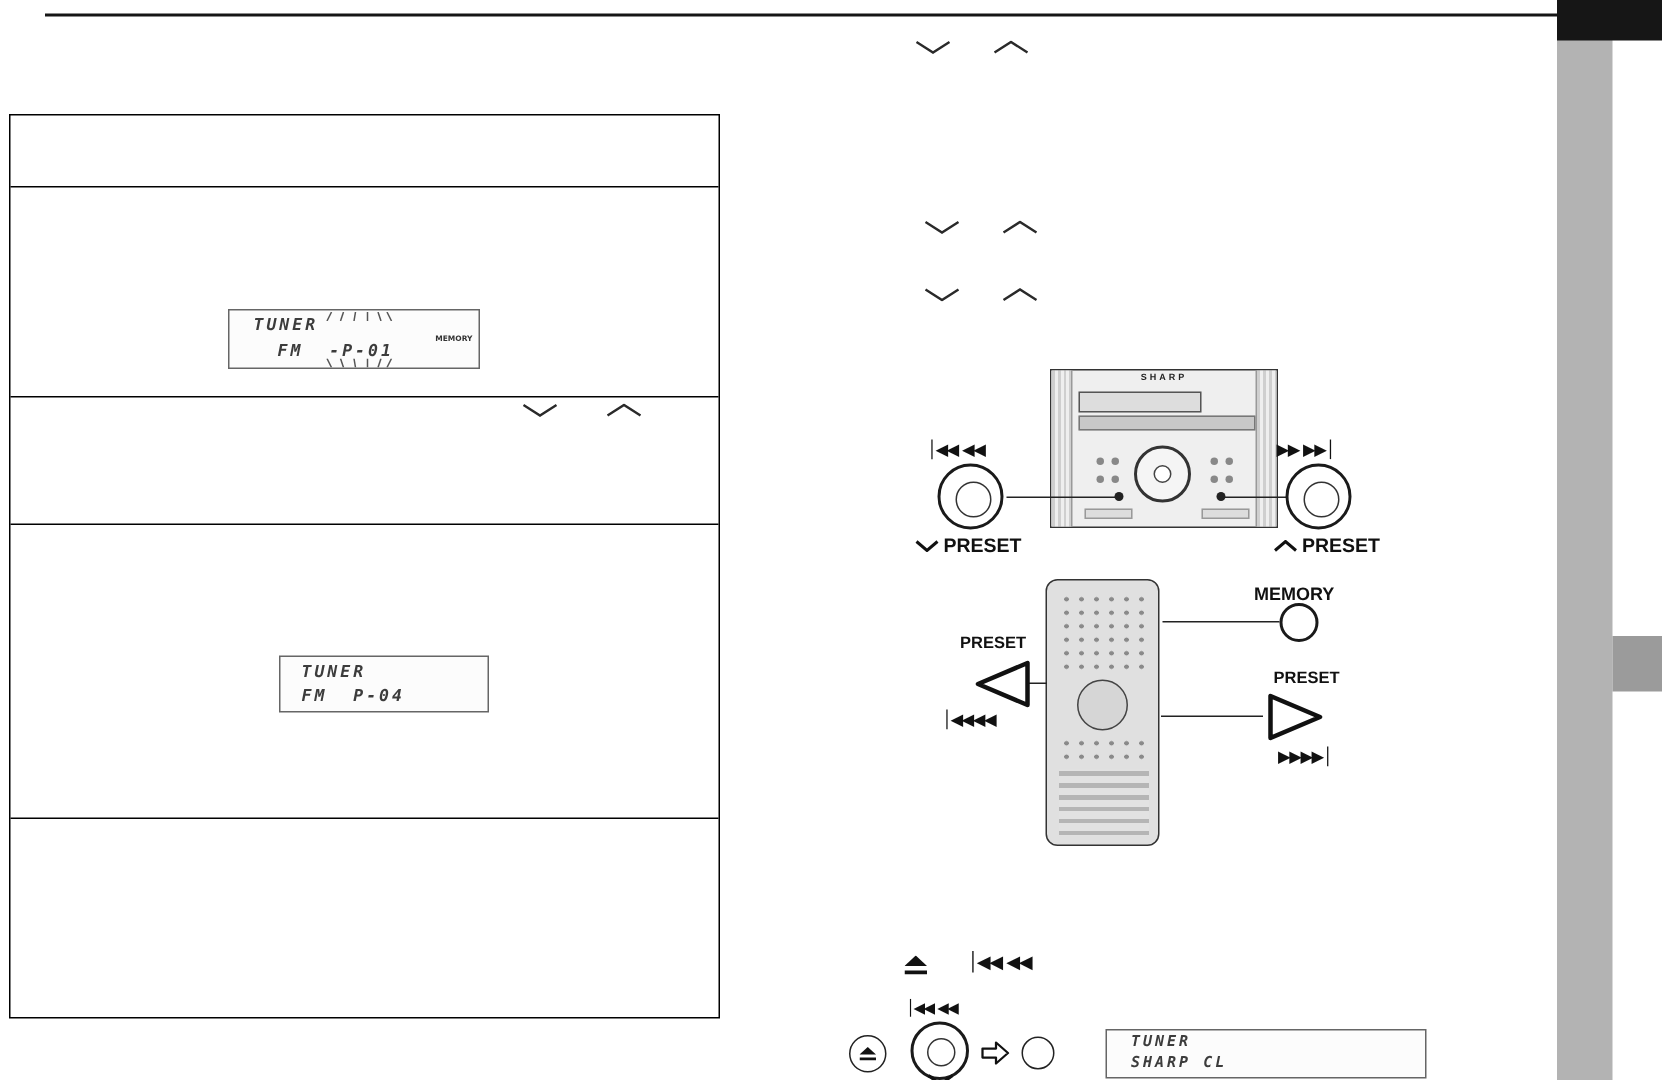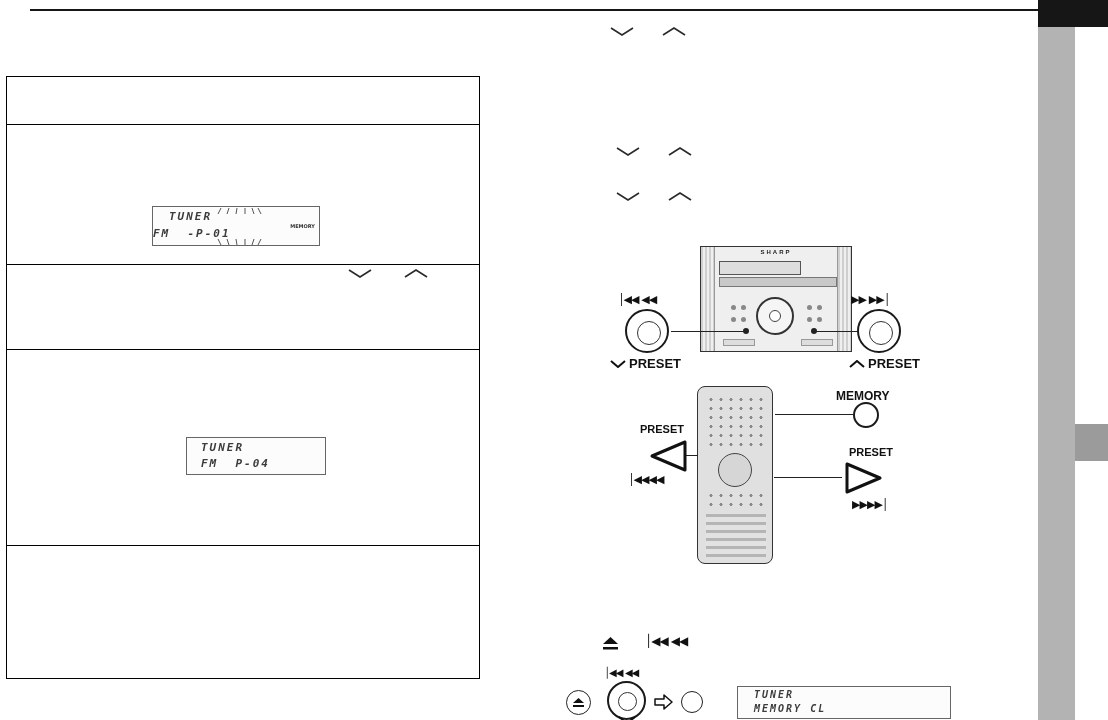--- a/index.html
+++ b/index.html
@@ -46,21 +46,21 @@
   <div class="tbl" style="left:6px;top:76px;width:474px;height:603px;">
     <div class="tblrow" style="height:48px;"></div>
     <div class="tblrow" style="height:140px;"></div>
     <div class="tblrow" style="height:85px;"></div>
     <div class="tblrow" style="height:196px;"></div>
     <div class="tblrow" style="height:132px;"></div>
   </div>
 
   <div class="lcd" style="left:152px;top:206px;width:168px;height:40px;">
     <span class="lcdtxt" style="left:16px;top:3px;font-size:11px;">TUNER</span>
-    <span class="lcdtxt" style="left:0;top:20px;font-size:11px;">FM  -P-01</span>
+    <span class="lcdtxt" style="left:32px;top:20px;font-size:11px;">FM  -P-01</span>
     <span class="badge" style="right:4px;top:16px;">MEMORY</span>
     <svg class="abs" style="left:62px;top:1px;" width="48" height="6">
       <line x1="3" y1="6" x2="6" y2="0" stroke="#555" stroke-width="1"></line>
       <line x1="12" y1="6" x2="14" y2="0" stroke="#555" stroke-width="1"></line>
       <line x1="21" y1="6" x2="22" y2="0" stroke="#555" stroke-width="1"></line>
       <line x1="30" y1="6" x2="30" y2="0" stroke="#555" stroke-width="1"></line>
       <line x1="39" y1="6" x2="37" y2="0" stroke="#555" stroke-width="1"></line>
       <line x1="46" y1="6" x2="43" y2="0" stroke="#555" stroke-width="1"></line>
     </svg>
     <svg class="abs" style="left:62px;top:32px;" width="48" height="6">
@@ -196,16 +196,16 @@
   <svg class="abs" style="left:618px;top:716px;" width="18" height="8">
     <polyline points="1,1 9,7 17,1" fill="none" stroke="#111" stroke-width="2"></polyline>
   </svg>
   <svg class="abs" style="left:653px;top:694px;" width="21" height="16">
     <path d="M2,5 L11,5 L11,1 L19,8 L11,15 L11,11 L2,11 Z" fill="none" stroke="#111" stroke-width="1.5" stroke-linejoin="round"></path>
   </svg>
   <div class="circle" style="left:681px;top:691px;width:22px;height:22px;border:1.5px solid #222;"></div>
 
   <div class="lcd" style="left:737px;top:686px;width:214px;height:33px;">
     <span class="lcdtxt" style="left:16px;top:2px;font-size:10px;">TUNER</span>
-    <span class="lcdtxt" style="left:16px;top:16px;font-size:10px;">MEMORY CL</span>
+    <span class="lcdtxt" style="left:16px;top:16px;font-size:10px;">SHARP CL</span>
   </div>
 
 </div>
 
 </body></html>

